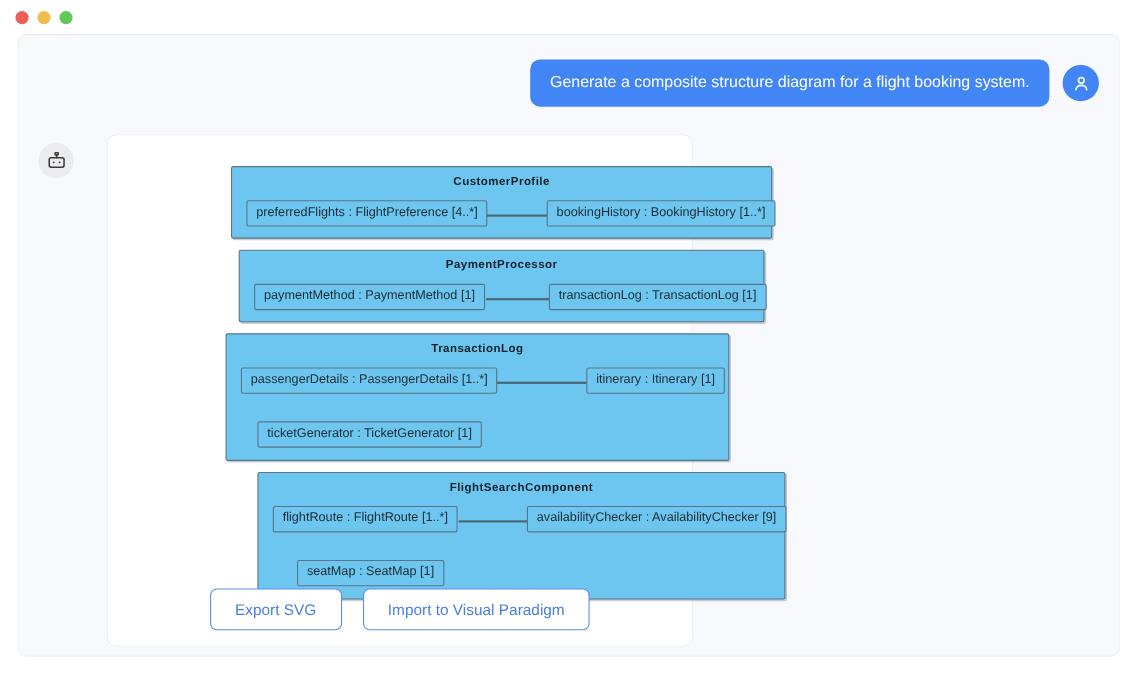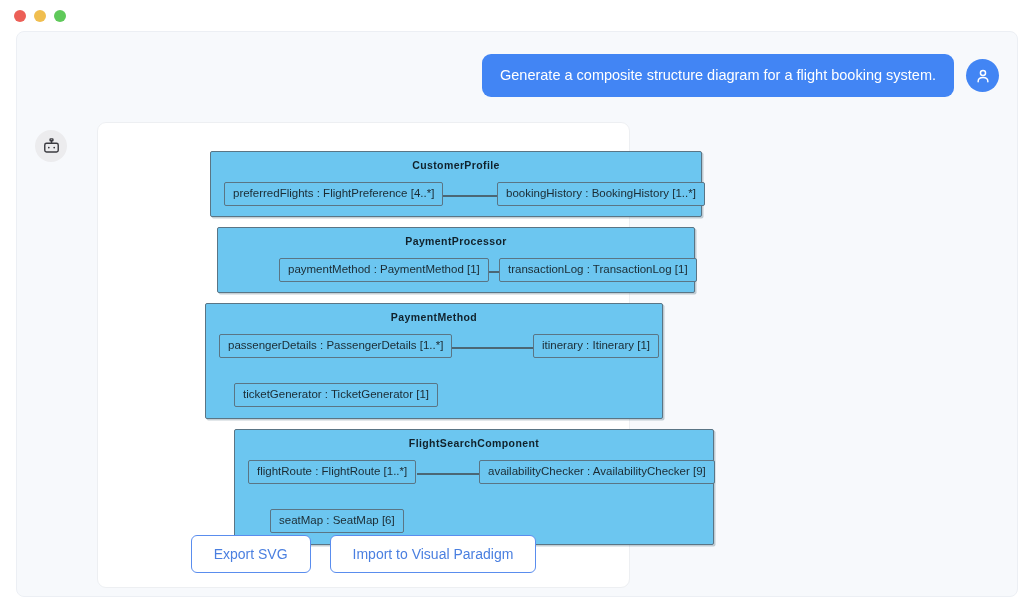--- a/index.html
+++ b/index.html
@@ -184,36 +184,36 @@
         <div class="diagram" id="diagram-root">
             <div class="component" style="left: 96px; top: 14px; width: 492px; height: 66px;">
               <div class="component-title">CustomerProfile</div>
               <div class="connector" style="left: 222px; top: 43px; width: 65px;"></div>
               <div class="port" style="left: 13px; top: 30px;">preferredFlights : FlightPreference [4..*]</div>
               <div class="port" style="left: 286px; top: 30px;">bookingHistory : BookingHistory [1..*]</div>
             </div>
             <div class="component" style="left: 103px; top: 90px; width: 478px; height: 66px;">
               <div class="component-title">PaymentProcessor</div>
               <div class="connector" style="left: 224px; top: 43px; width: 58px;"></div>
-              <div class="port" style="left: 13px; top: 30px; margin-left: 48px;">paymentMethod : PaymentMethod [1]</div>
+              <div class="port" style="left: 13px; top: 30px;">paymentMethod : PaymentMethod [1]</div>
               <div class="port" style="left: 281px; top: 30px;">transactionLog : TransactionLog [1]</div>
             </div>
             <div class="component" style="left: 91px; top: 166px; width: 458px; height: 116px;">
-              <div class="component-title">PaymentMethod</div>
+              <div class="component-title">TransactionLog</div>
               <div class="connector" style="left: 232px; top: 43px; width: 96px;"></div>
               <div class="port" style="left: 13px; top: 30px;">passengerDetails : PassengerDetails [1..*]</div>
               <div class="port" style="left: 327px; top: 30px;">itinerary : Itinerary [1]</div>
               <div class="port" style="left: 28px; top: 79px;">ticketGenerator : TicketGenerator [1]</div>
             </div>
             <div class="component" style="left: 120px; top: 292px; width: 480px; height: 116px;">
               <div class="component-title">FlightSearchComponent</div>
               <div class="connector" style="left: 182px; top: 43px; width: 63px;"></div>
               <div class="port" style="left: 13px; top: 30px;">flightRoute : FlightRoute [1..*]</div>
               <div class="port" style="left: 244px; top: 30px;">availabilityChecker : AvailabilityChecker [9]</div>
-              <div class="port" style="left: 35px; top: 79px;">seatMap : SeatMap [6]</div>
+              <div class="port" style="left: 35px; top: 79px;">seatMap : SeatMap [1]</div>
             </div>
           </div>
 
         <div class="actions">
           <button class="btn">Export SVG</button>
           <button class="btn">Import to Visual Paradigm</button>
         </div>
       </div>
     </div>
 

